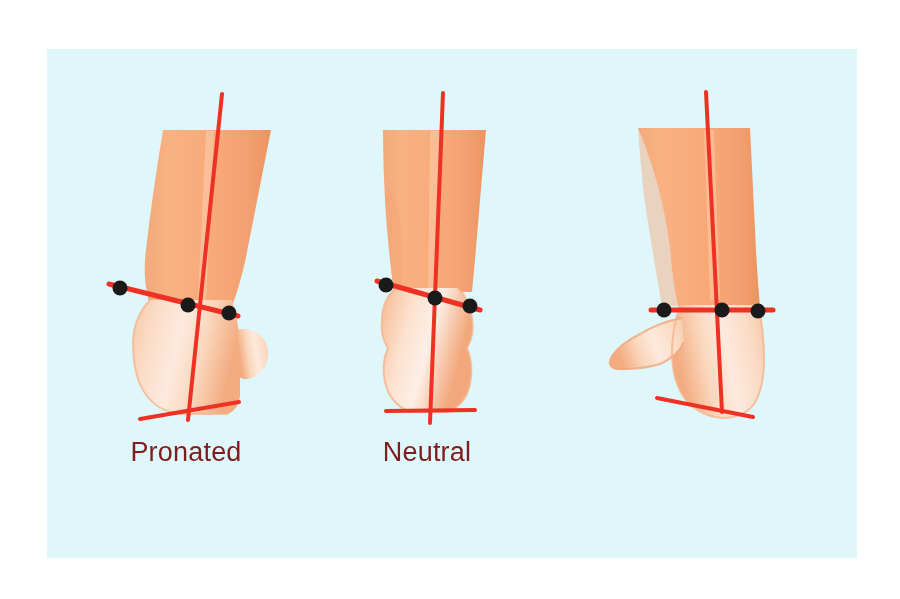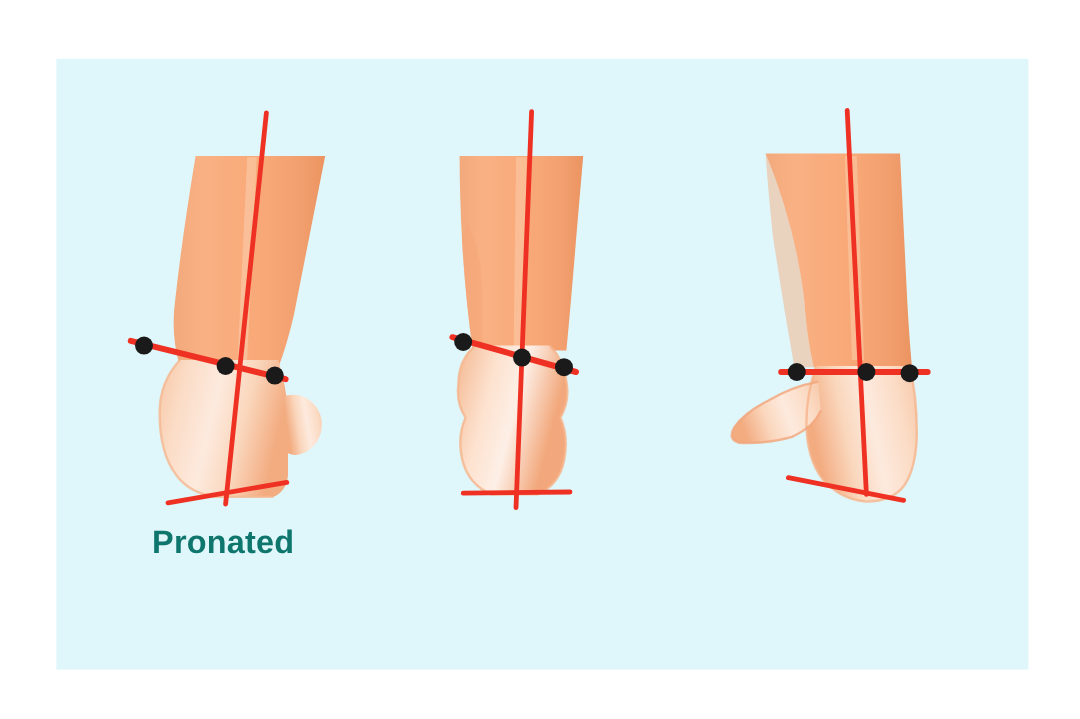--- a/index.html
+++ b/index.html
@@ -24,22 +24,22 @@
     position: absolute;
     left: 0; top: 0;
     width: 900px;
     height: 599px;
     display: block;
   }
   .fig-label {
     position: absolute;
     font-family: "Liberation Sans", sans-serif;
     font-size: 27px;
-    font-weight: 700;
-    color: #0f766e;
+    font-weight: 400;
+    color: #7f1d1d;
     white-space: nowrap;
     letter-spacing: 0.2px;
     text-align: center;
     transform: translateX(-50%);
   }
 </style>
 </head>
 <body>
 
 <div id="figure-root">
@@ -169,13 +169,14 @@
       <line x1="651" y1="310" x2="773" y2="310" stroke="#ef3124" stroke-width="5" stroke-linecap="round"></line>
       <line x1="657" y1="398" x2="753" y2="417" stroke="#ef3124" stroke-width="4" stroke-linecap="round"></line>
 
       <circle cx="664" cy="310" r="7.5" fill="#1a1a1a"></circle>
       <circle cx="722" cy="310" r="7.5" fill="#1a1a1a"></circle>
       <circle cx="758" cy="311" r="7.5" fill="#1a1a1a"></circle>
     </g>
   </svg>
 
   <div class="fig-label" style="left:186px; top:437px;">Pronated</div>
+  <div class="fig-label" style="left:427px; top:437px;">Neutral</div>
 </div>
 
 </body></html>

